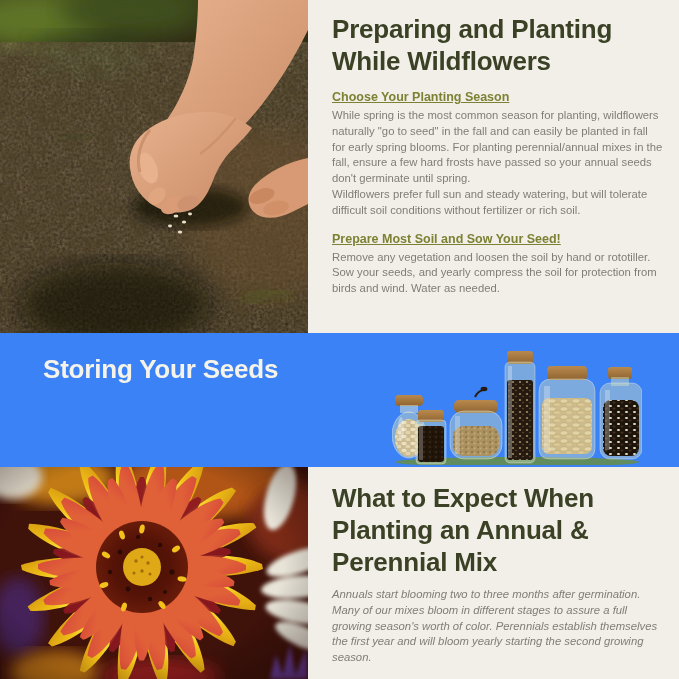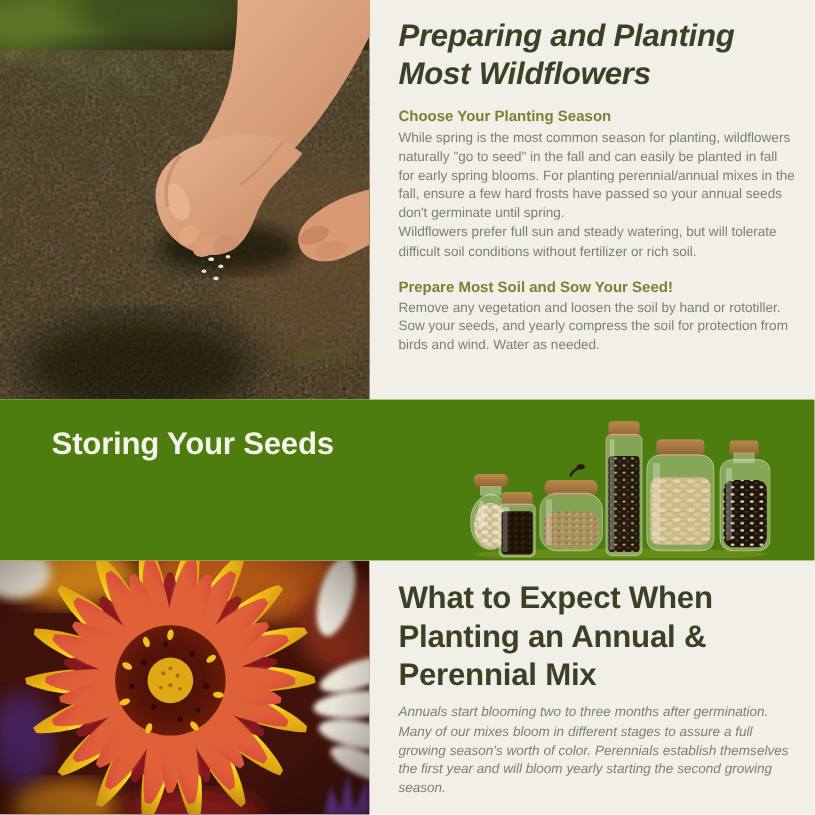--- a/index.html
+++ b/index.html
@@ -2,31 +2,31 @@
 <html><head>
 <meta charset="utf-8">
 <style>
   html,body{margin:0;padding:0;background:#ffffff;}
   .canvas{
     position:relative;width:679px;height:679px;overflow:hidden;
     background:#f2efe8;font-family:"Liberation Sans",sans-serif;
   }
   section{position:absolute;left:0;width:679px;}
   .sec-top{top:0;height:333px;}
-  .sec-green{top:333px;height:134px;background:#4d7c0f;}
+  .sec-green{top:333px;height:134px;background:#3b82f6;}
   .sec-bottom{top:467px;height:212px;}
   .photo{position:absolute;left:0;top:0;width:308px;height:100%;overflow:hidden;}
   .photo svg{display:block;}
   .textcol{position:absolute;left:332px;width:332px;top:0;}
   .headline{margin:0;color:#3a4125;font-weight:700;font-size:26px;line-height:32px;letter-spacing:-0.2px;}
   .headline span{display:block;white-space:nowrap;}
-  .sub{margin:13px 0 3px;color:#7d8134;font-weight:700;font-size:12.5px;line-height:15px;}
+  .sub{margin:13px 0 3px;color:#7d8134;font-weight:700;font-size:12.5px;line-height:15px;text-decoration:underline;}
   .bodytxt{margin:0;color:#7f7e76;font-size:11.3px;line-height:15.8px;}
   .sec-top .textcol{top:13px;}
-  .sec-top .headline{margin-bottom:6px;font-style:italic;}
+  .sec-top .headline{margin-bottom:6px;}
   .sec-bottom .textcol{top:15px;}
   .sec-bottom .bodytxt{margin-top:9px;font-style:italic;}
   .green-text{position:absolute;left:43px;top:21px;width:300px;}
   .green-title{margin:0 0 11px;color:#f6f3ea;font-weight:700;font-size:26px;line-height:30px;letter-spacing:-0.2px;white-space:nowrap;}
   .green-body{margin:0;width:292px;color:#f3efe2;font-size:11.5px;line-height:16px;}
   .jars{position:absolute;right:37px;bottom:2px;width:250px;height:115px;}
 </style>
 </head>
 <body>
 
@@ -95,21 +95,21 @@
         <g>
           <path d="M308,158 C288,162 268,172 256,184 C248,192 246,202 252,210 C260,220 276,220 292,212 L308,204 Z" fill="#d89a74"></path>
           <ellipse cx="262" cy="196" rx="13" ry="7" fill="#c9885f" transform="rotate(-20 262 196)"></ellipse>
           <ellipse cx="276" cy="208" rx="13" ry="7" fill="#d19067" transform="rotate(-12 276 208)"></ellipse>
         </g>
       </svg>
     </div>
     <div class="textcol">
       <h1 class="headline">
         <span>Preparing and Planting</span>
-        <span>Most Wildflowers</span>
+        <span>While Wildflowers</span>
       </h1>
       <p class="sub">Choose Your Planting Season</p>
       <p class="bodytxt">While spring is the most common season for planting, wildflowers naturally "go to seed" in the fall and can easily be planted in fall for early spring blooms. For planting perennial/annual mixes in the fall, ensure a few hard frosts have passed so your annual seeds don't germinate until spring.</p>
       <p class="bodytxt">Wildflowers prefer full sun and steady watering, but will tolerate difficult soil conditions without fertilizer or rich soil.</p>
       <p class="sub">Prepare Most Soil and Sow Your Seed!</p>
       <p class="bodytxt">Remove any vegetation and loosen the soil by hand or rototiller. Sow your seeds, and yearly compress the soil for protection from birds and wind. Water as needed.</p>
     </div>
   </section>
 
   <section class="sec-green">

